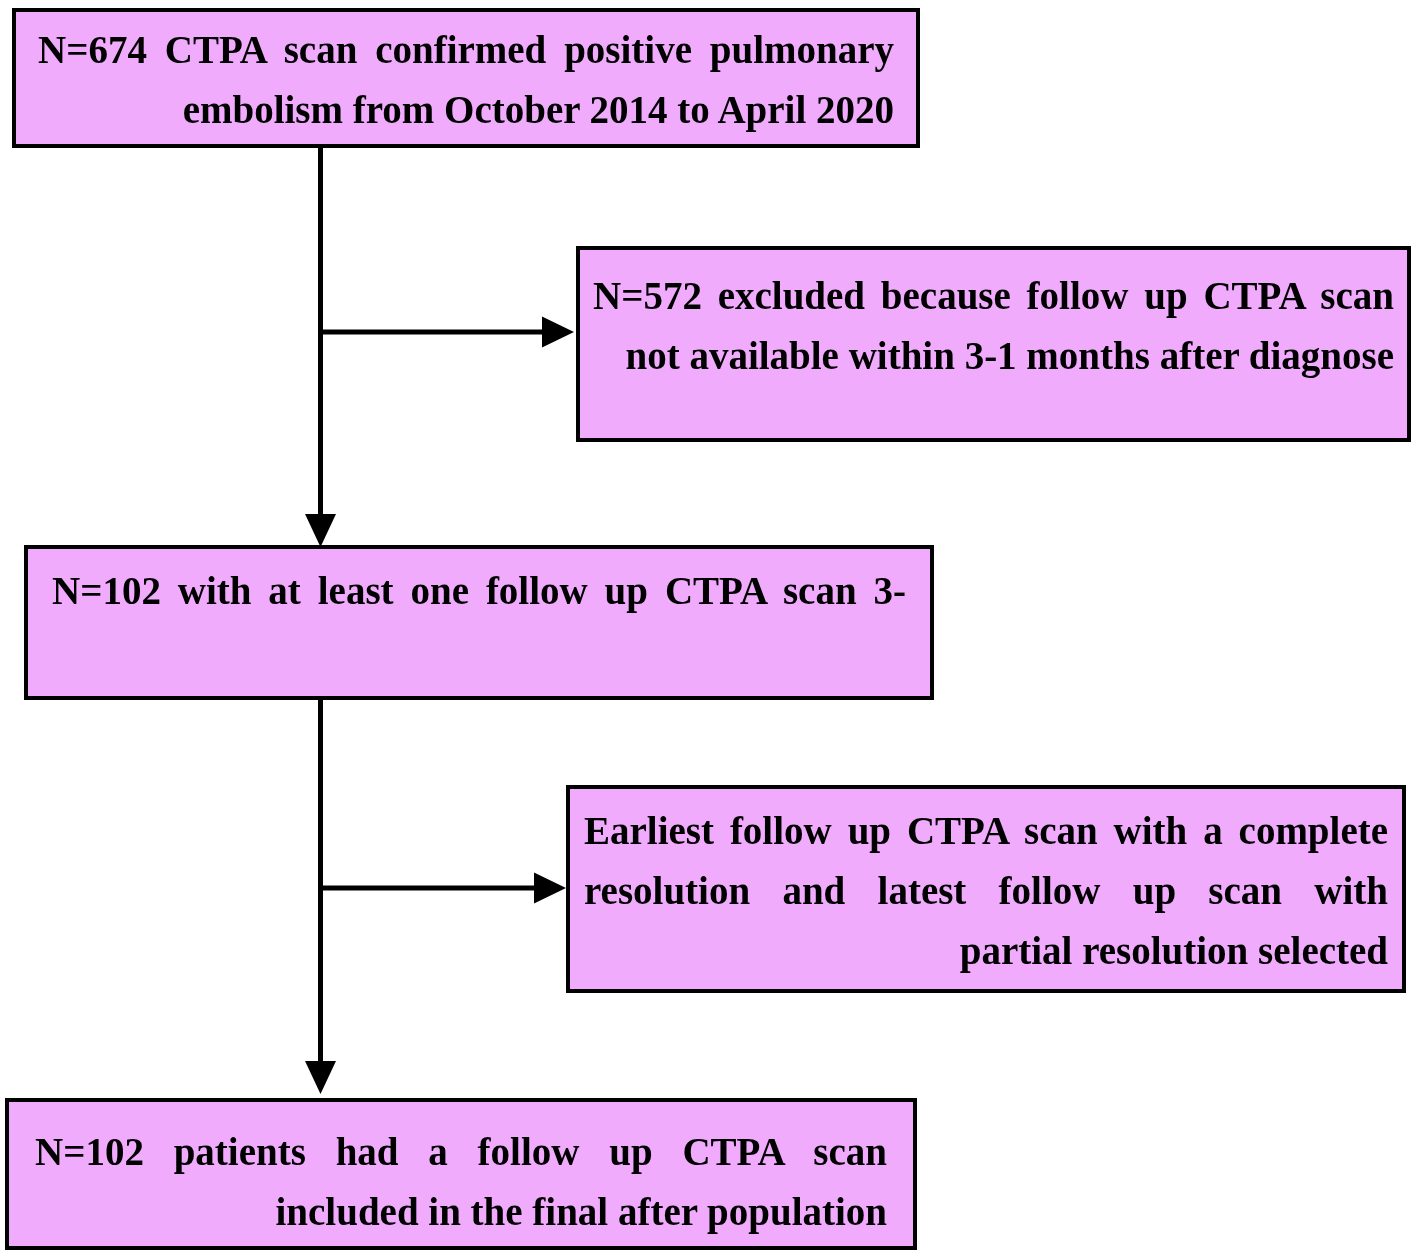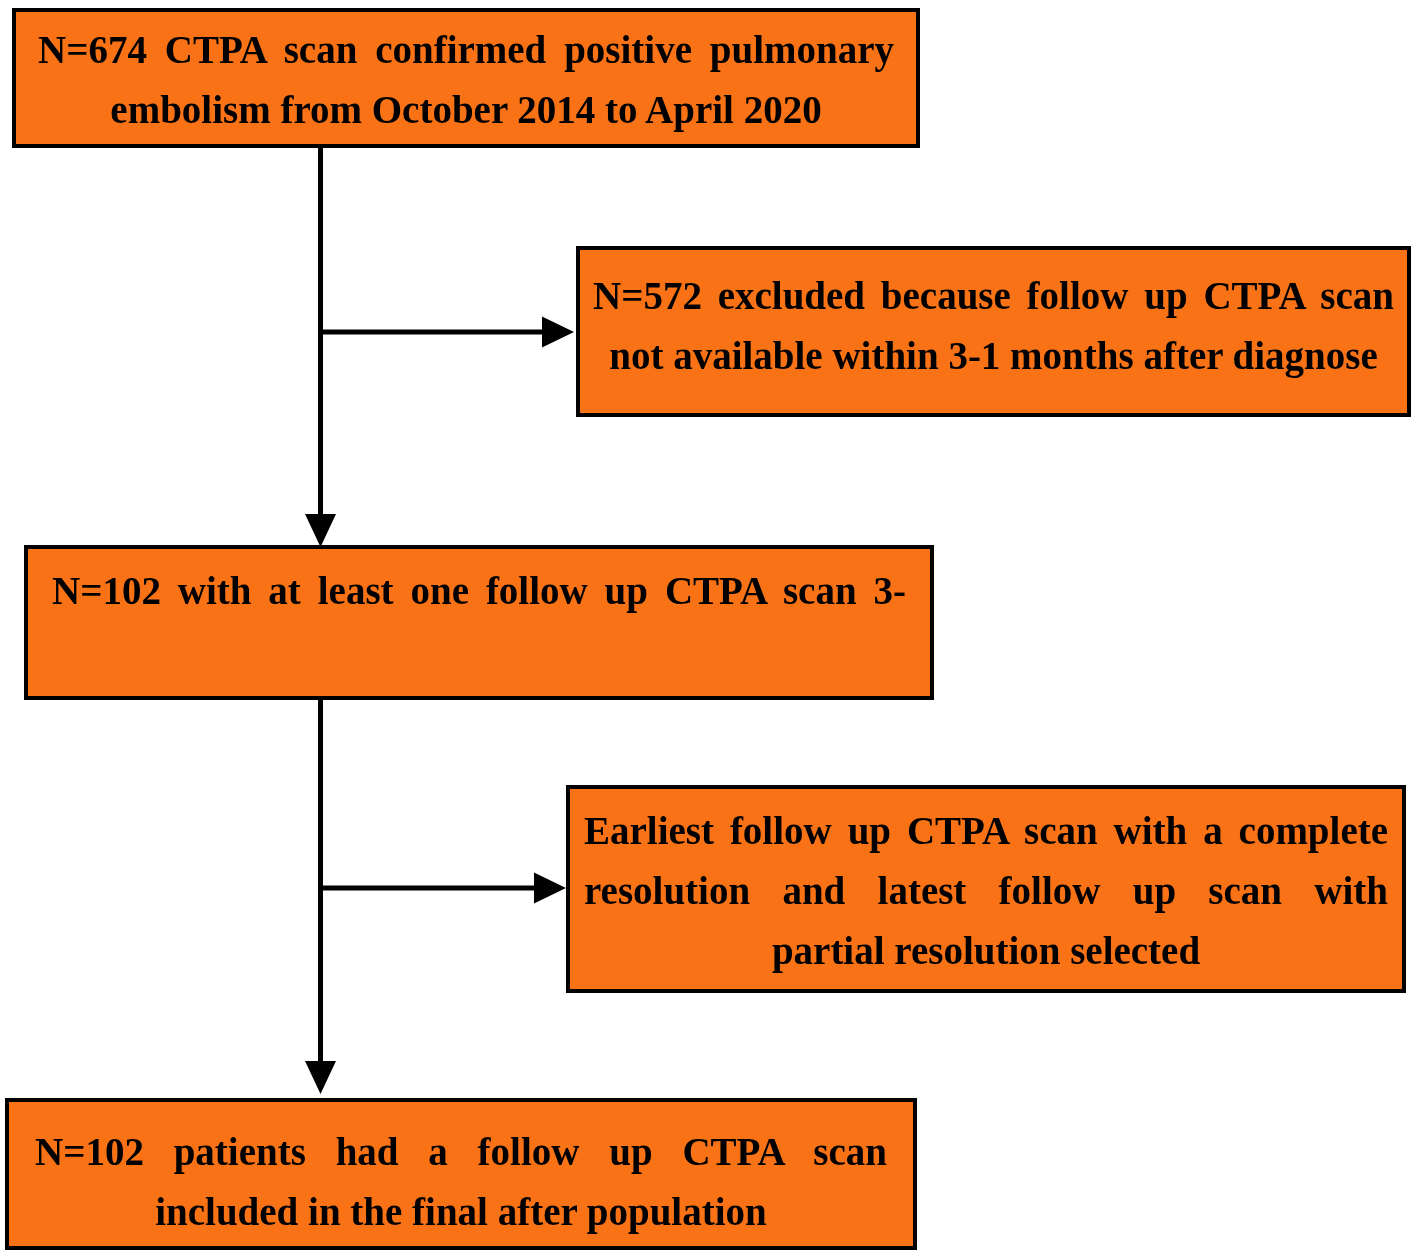--- a/index.html
+++ b/index.html
@@ -11,41 +11,41 @@
     height: 1257px;
     background: #ffffff;
     font-family: "Liberation Serif", serif;
     color: #000000;
     overflow: hidden;
   }
 
   .flow-box {
     position: absolute;
     border: 4px solid #000000;
-    background: #f97316;
+    background: #f0abfc;
     font-weight: 700;
     font-size: 39px;
     color: #000000;
   }
 
   .ln {
     line-height: 60px;
-    text-align: center;
+    text-align: right;
     white-space: nowrap;
   }
 
   
   .ln.fill {
     white-space: normal;
     text-align: justify;
     text-align-last: justify;
   }
 
   #box-eligible   { left: 12px;  top: 8px;    width: 908px; height: 140px; padding: 8px 22px 0 22px; }
-  #box-excluded   { left: 576px; top: 246px;  width: 835px; height: 171px; padding: 16px 13px 0 13px; }
+  #box-excluded   { left: 576px; top: 246px;  width: 835px; height: 196px; padding: 16px 13px 0 13px; }
   #box-followup   { left: 24px;  top: 545px;  width: 910px; height: 155px; padding: 12px 24px 0 24px; }
   #box-selection  { left: 566px; top: 785px;  width: 840px; height: 208px; padding: 12px 14px 16px 14px; }
   #box-final      { left: 5px;   top: 1098px; width: 912px; height: 152px; padding: 20px 26px 0 26px; }
 
   svg.arrow-layer {
     position: absolute;
     left: 0;
     top: 0;
     width: 1417px;
     height: 1257px;

